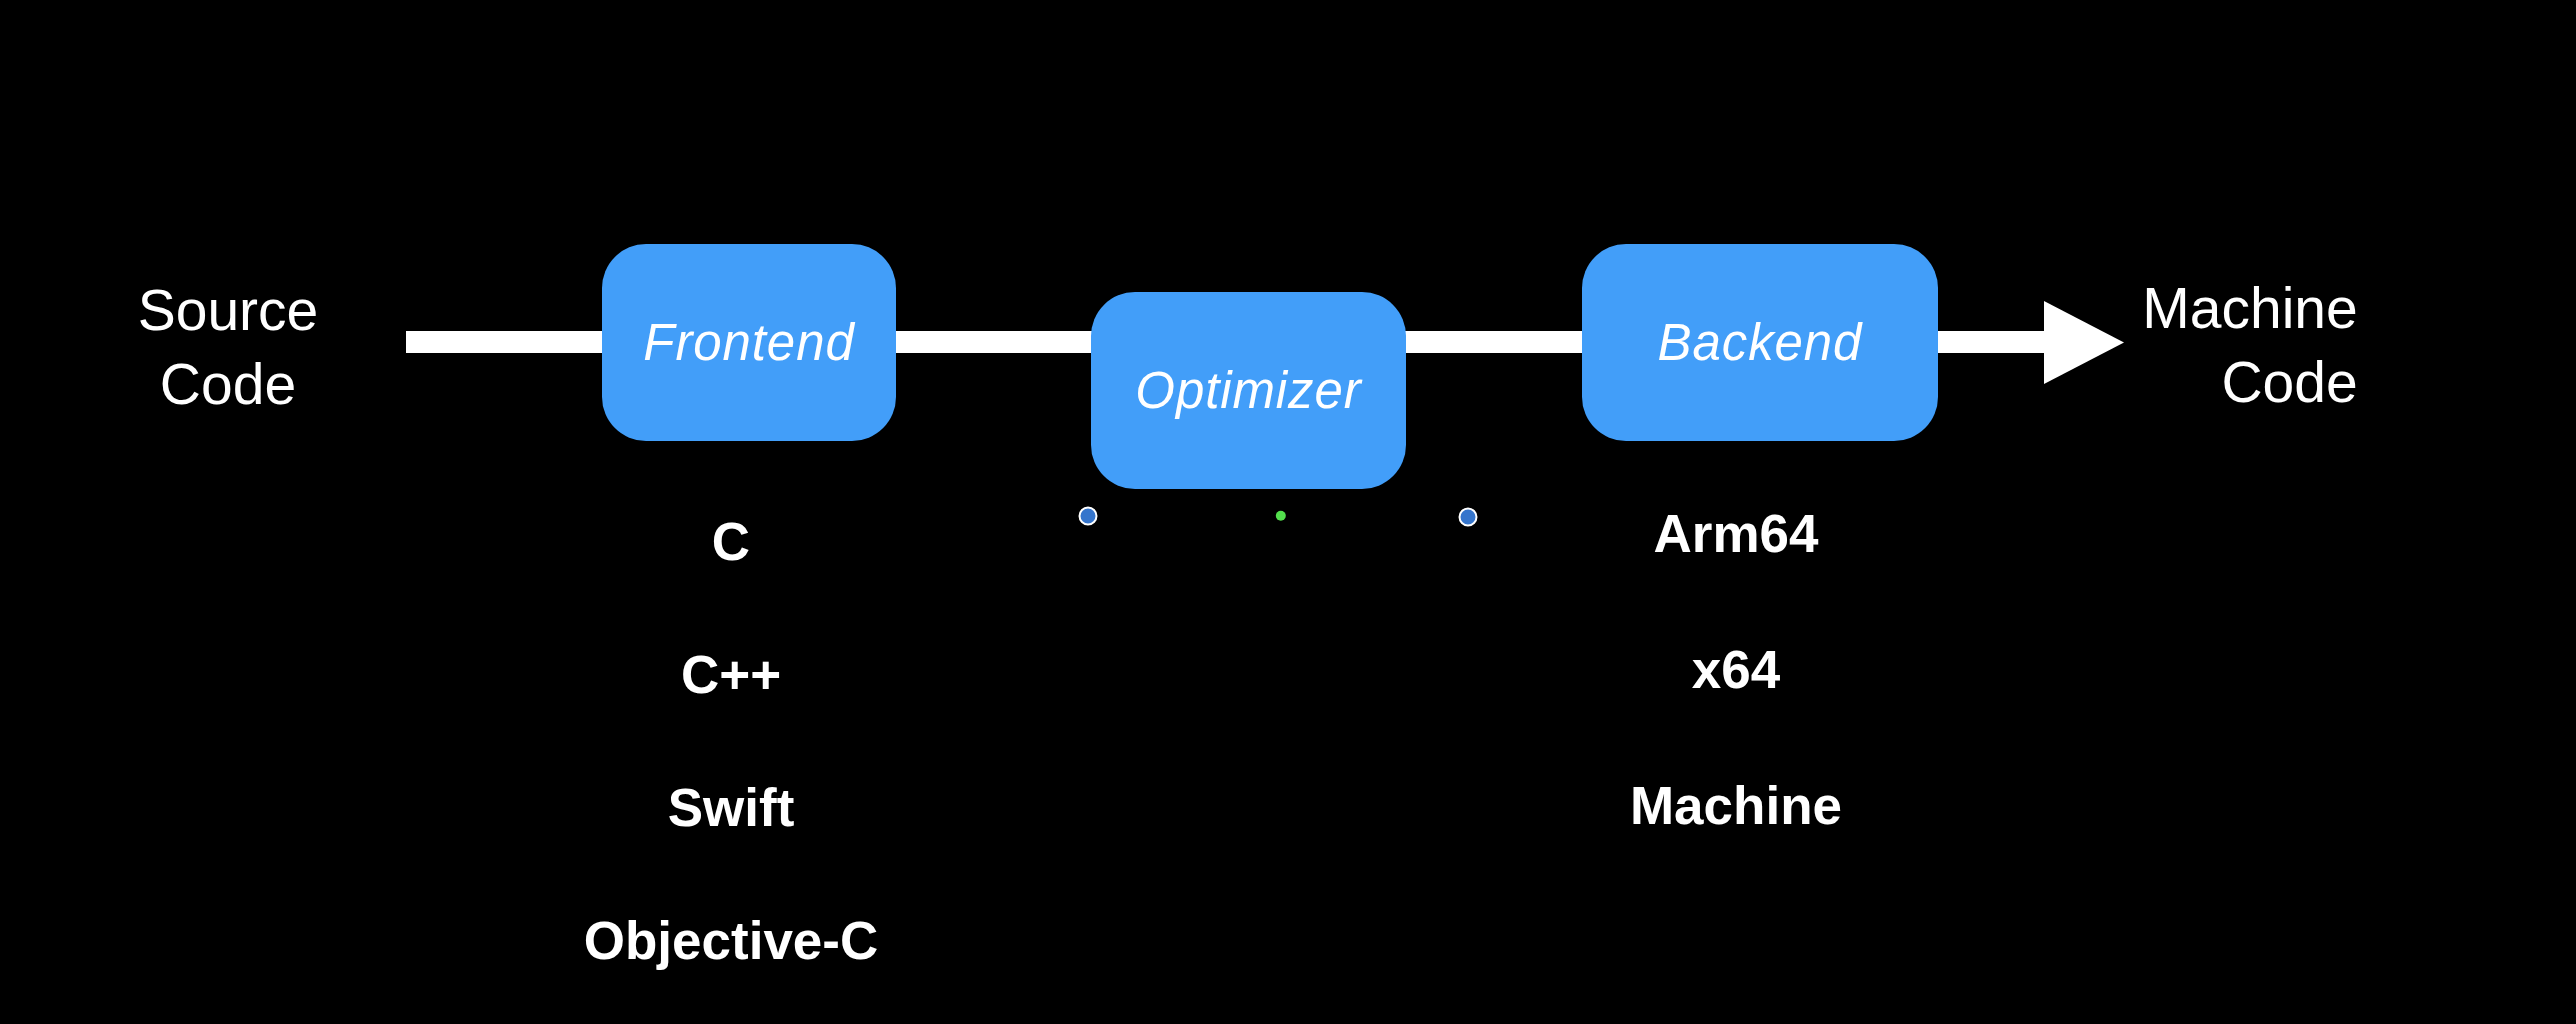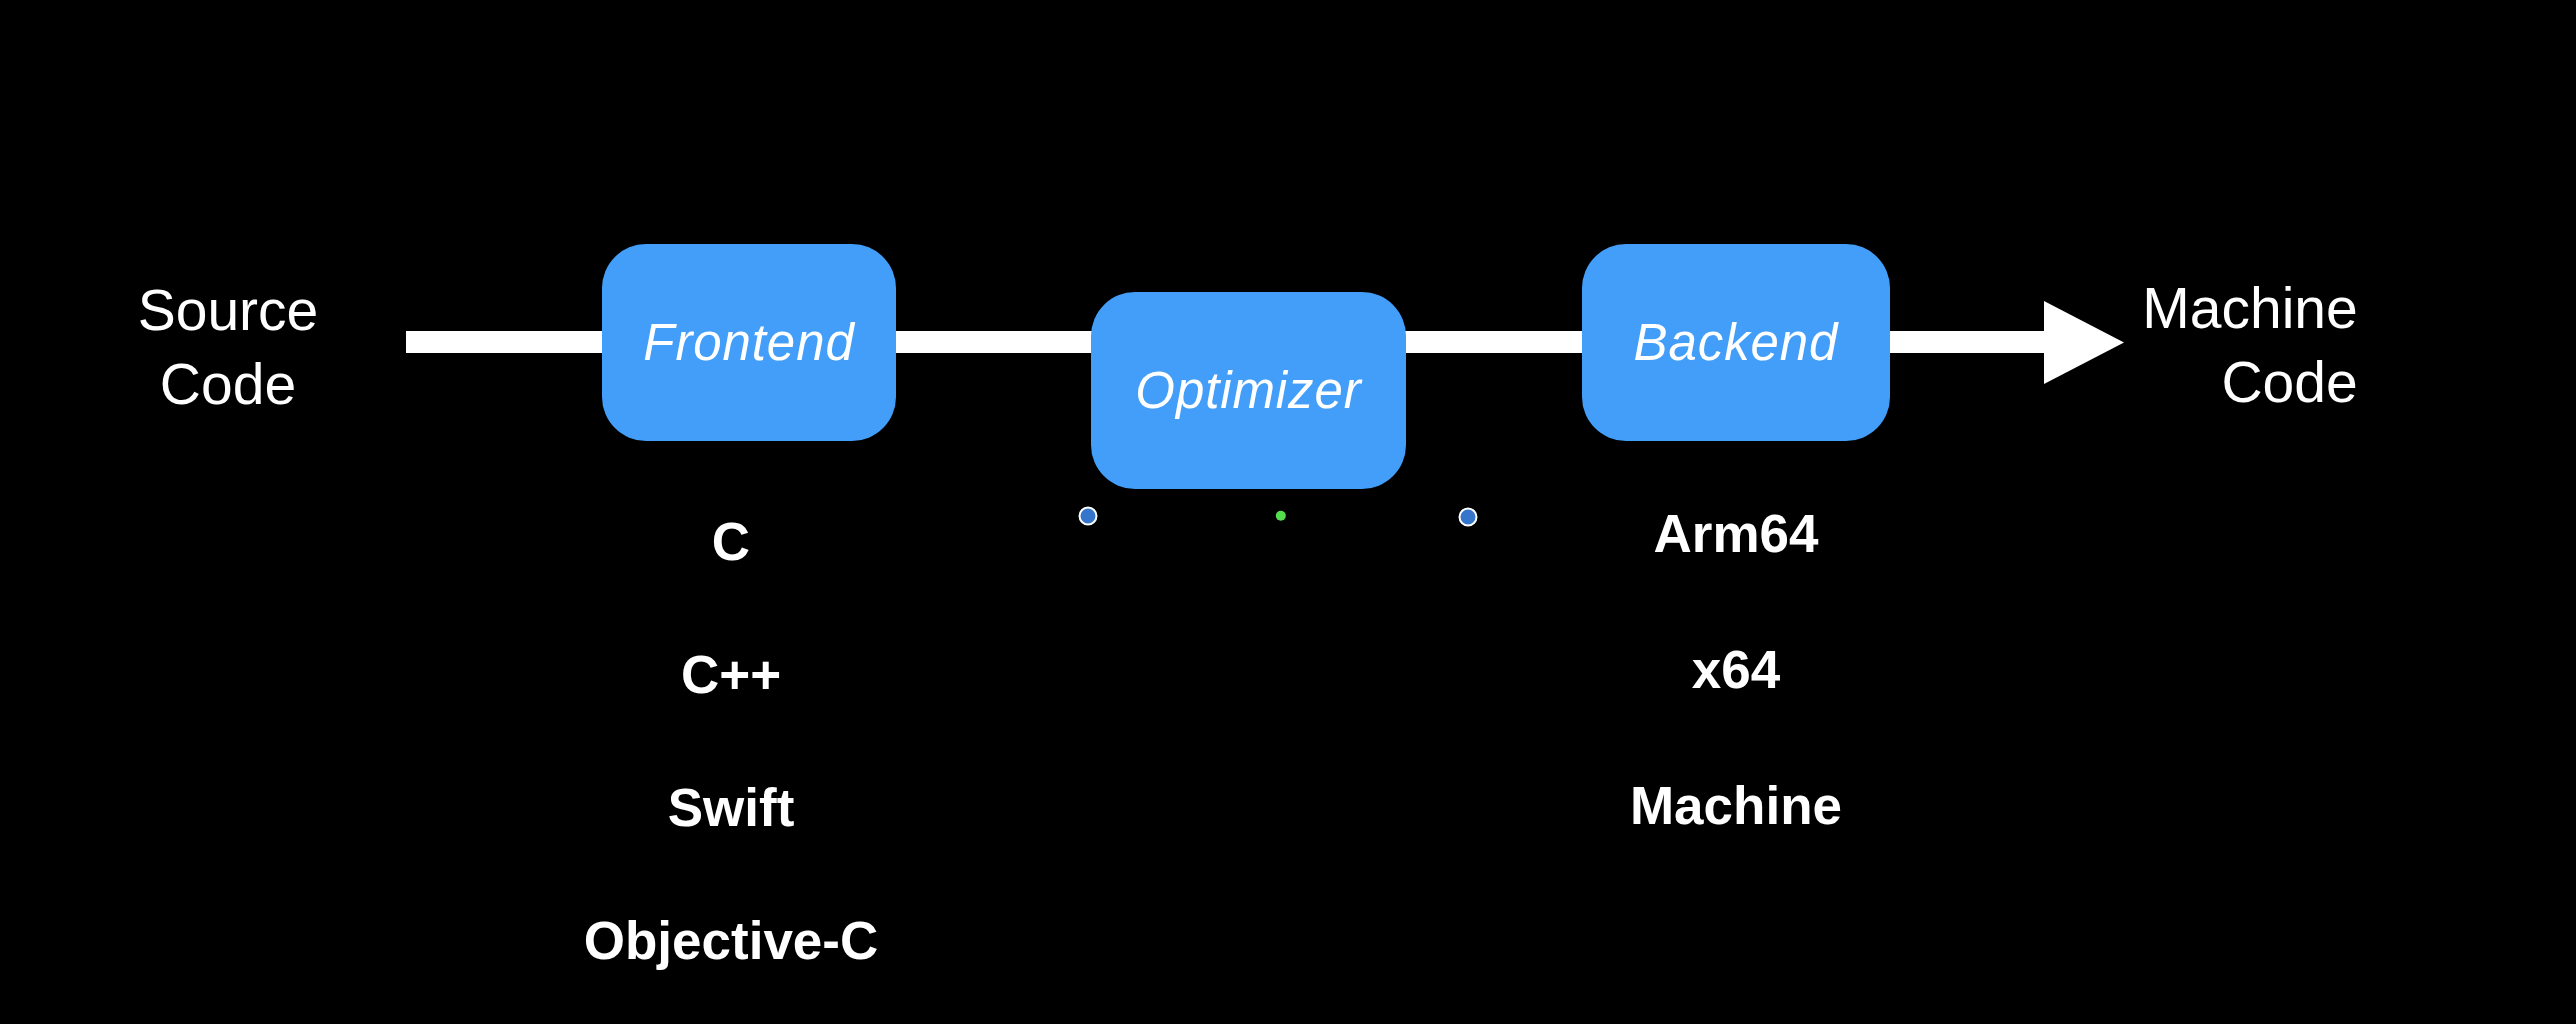--- a/index.html
+++ b/index.html
@@ -52,21 +52,21 @@
     align-items: center;
     justify-content: center;
     font-size: 51px;
     font-weight: 400;
     letter-spacing: 0.9px;
     color: #fff;
     font-style: italic;
   }
   .stage-box.frontend  { left: 602px;  width: 294px; }
   .stage-box.optimizer { left: 1091px; width: 315px; margin-top: 48px; }
-  .stage-box.backend   { left: 1582px; width: 308px; }
+  .stage-box.backend   { left: 1582px; width: 356px; }
   
   .dot {
     position: absolute;
     border-radius: 50%;
     transform: translate(-50%, -50%);
     box-sizing: content-box;
   }
   .dot.ringed { width: 15px; height: 15px; border: 2.8px solid #fff; }
   .dot.plain  { width: 10.4px; height: 10.4px; }
   .dot.d1 { left: 1088px; top: 516px; }

